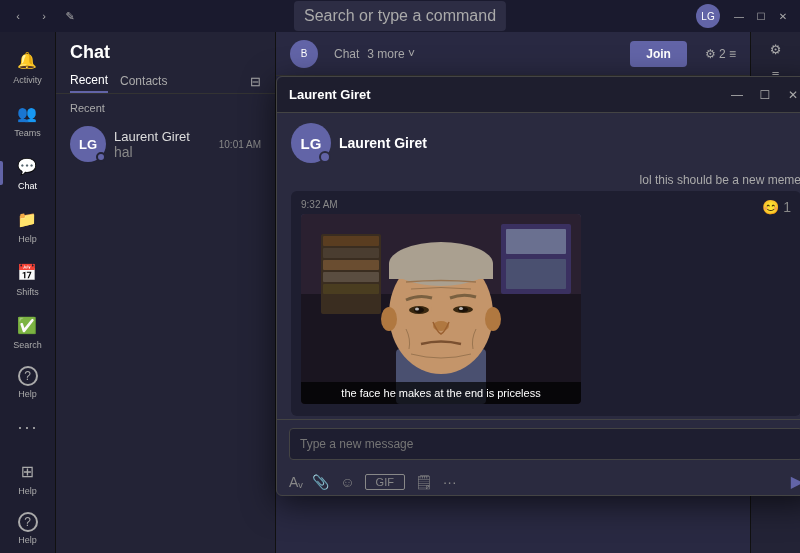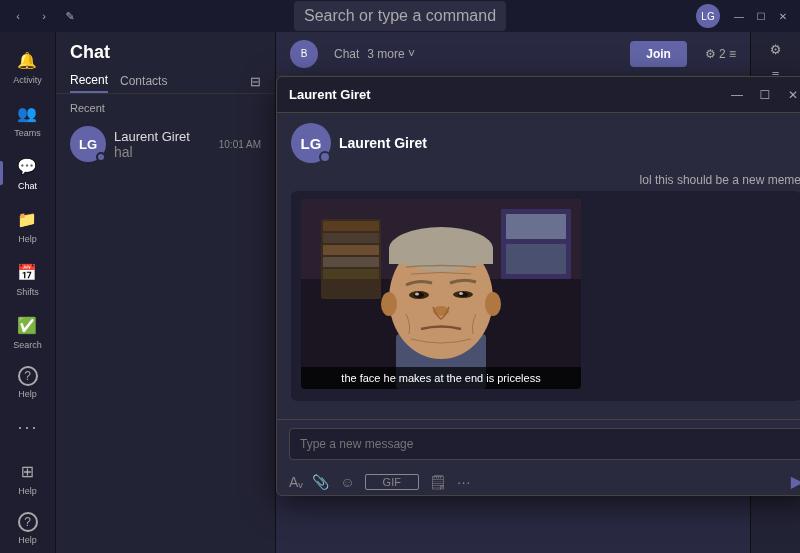--- a/index.html
+++ b/index.html
@@ -614,20 +614,24 @@
         <div class="float-user-header">
           <div class="float-avatar">
             LG
             <div class="float-avatar-status"></div>
           </div>
           <span class="float-username">Laurent Giret</span>
         </div>
         <div class="msg-preview-text">lol this should be a new meme</div>
         <div class="messages-container">
           <div class="message-bubble">
+            <div class="msg-time">
+              <span>9:32 AM</span>
+              <span class="msg-emoji">😊 1</span>
+            </div>
             
             <div style="position:relative;display:inline-block;">
               <div class="meme-image">
 
                 <svg width="280" height="190" viewBox="0 0 280 190" xmlns="http://www.w3.org/2000/svg">
 
                   <rect width="280" height="190" fill="#2a2030"></rect>
                   <rect x="0" y="80" width="280" height="110" fill="#1a1520"></rect>
 
                   <rect x="20" y="20" width="60" height="80" fill="#3a2d20" rx="2"></rect>
@@ -685,21 +689,21 @@
             </div>
           </div>
         </div>
         <div class="float-input-area">
           <input class="float-input" type="text" placeholder="Type a new message" style="">
         </div>
         <div class="float-toolbar">
           <span class="toolbar-btn">Aᵥ</span>
           <span class="toolbar-btn">📎</span>
           <span class="toolbar-btn">☺</span>
-          <span class="toolbar-btn" style="font-size:11px;border:1px solid #888;border-radius:2px;padding:1px 17px;">GIF</span>
+          <span class="toolbar-btn" style="font-size:11px;border:1px solid #888;border-radius:2px;padding:1px 10px;">GIF</span>
           <span class="toolbar-btn">🗒</span>
           <span class="toolbar-btn">···</span>
           <span class="send-btn">▶</span>
         </div>
       </div>
     </div>
 
   </div>
 
   <div class="right-panel">

